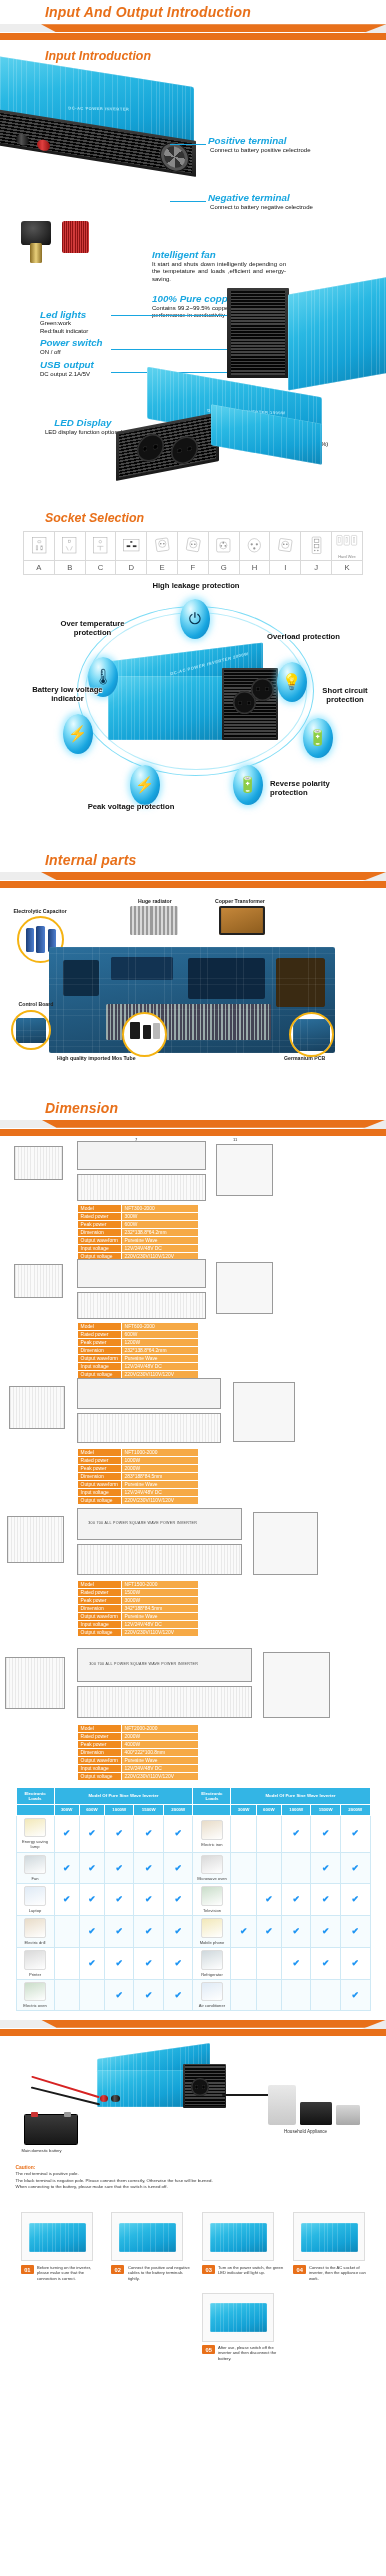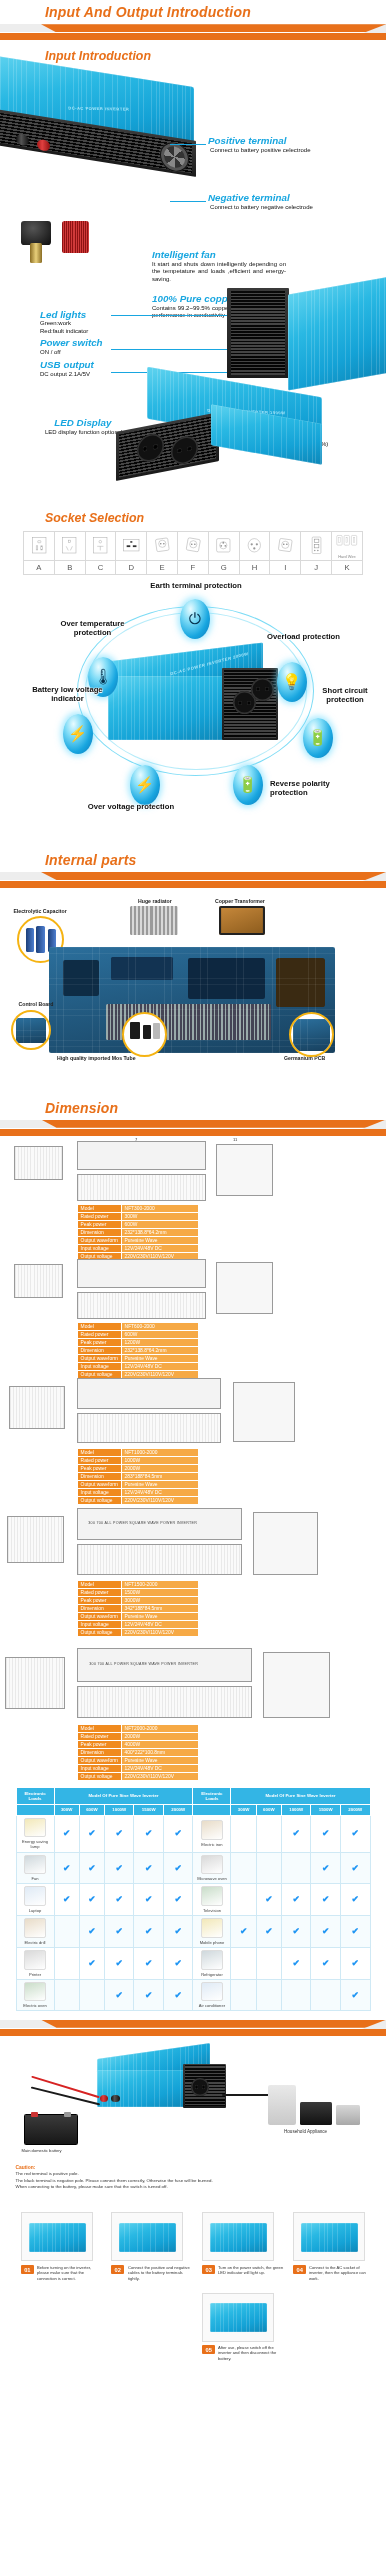--- a/index.html
+++ b/index.html
@@ -455,21 +455,21 @@
       <div class="inv-dark" style="position:absolute; left:114px; top:16.5px; width:56px; height:72px;">
         <div class="vents" style="inset:2.1px 2.1px;"></div>
         <div class="socket-eu" style="left:11.3px; top:23px; width:23px; height:23px;"></div>
         <div class="socket-eu" style="left:29px; top:9.3px; width:23px; height:23px;"></div>
       </div>
     </div>
 
     <div class="prot-bubble" style="left:180px; top:24px;">
       <span>⏻</span>
     </div>
-    <div class="prot-label" style="left:147px; top:7.2px; width:98px;">Earth terminal protection</div>
+    <div class="prot-label" style="left:147px; top:7.2px; width:98px;">High leakage protection</div>
 
     <div class="prot-bubble" style="left:88px; top:82px;">
       <span>🌡</span>
     </div>
     <div class="prot-label" style="left:41px; top:45px; width:103px; white-space:pre-line;">Over temperature
 protection</div>
 
     <div class="prot-bubble" style="left:277px; top:87px;">
       <span>💡</span>
     </div>
@@ -483,21 +483,21 @@
 
     <div class="prot-bubble" style="left:303px; top:143px;">
       <span>🔋</span>
     </div>
     <div class="prot-label" style="left:309px; top:112px; width:72px; white-space:pre-line;">Short circuit
 protection</div>
 
     <div class="prot-bubble" style="left:130px; top:190px;">
       <span>⚡</span>
     </div>
-    <div class="prot-label" style="left:77px; top:228px; width:108px;">Over voltage protection</div>
+    <div class="prot-label" style="left:77px; top:228px; width:108px;">Peak voltage protection</div>
 
     <div class="prot-bubble" style="left:233px; top:190px;">
       <span>🔋</span>
     </div>
     <div class="prot-label" style="left:270px; top:205px; width:82px; white-space:pre-line; text-align:left;">Reverse polarity
 protection</div>
   </div>
 
   <div class="banner" style="margin-top:31px;">
     <div class="banner-title">Internal parts</div>

